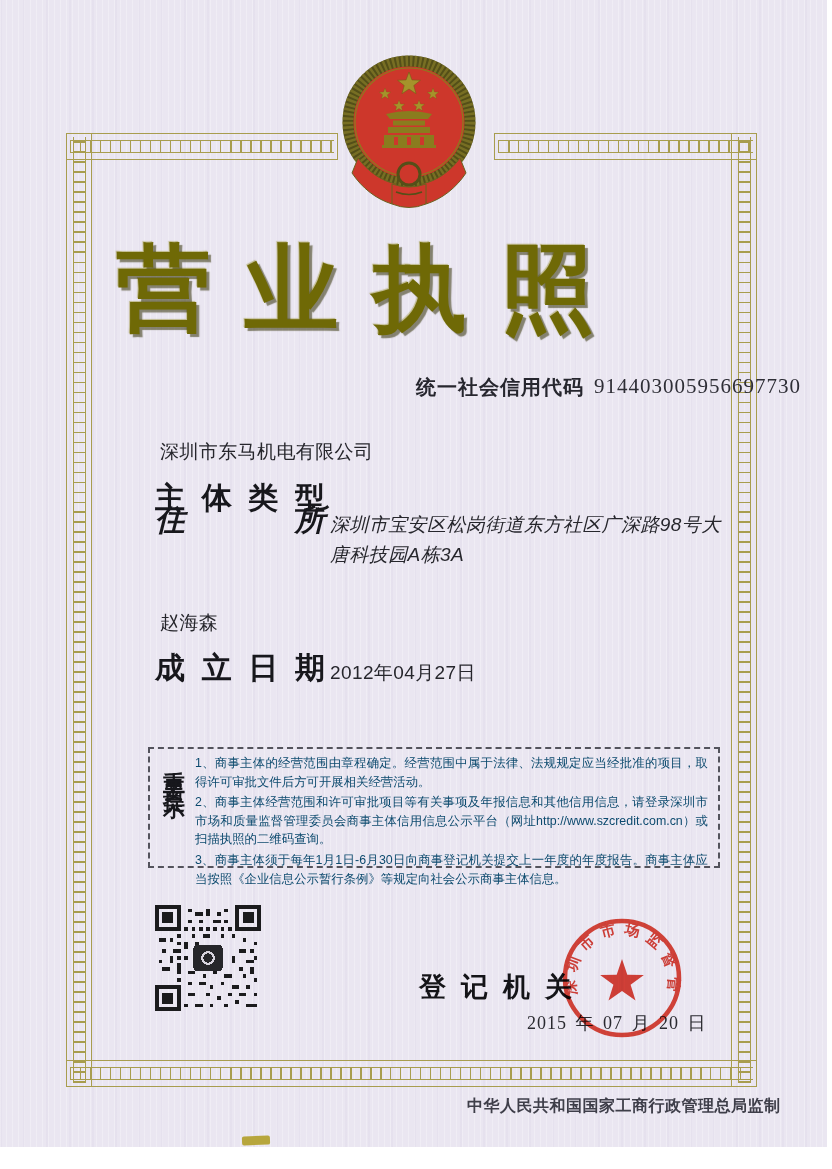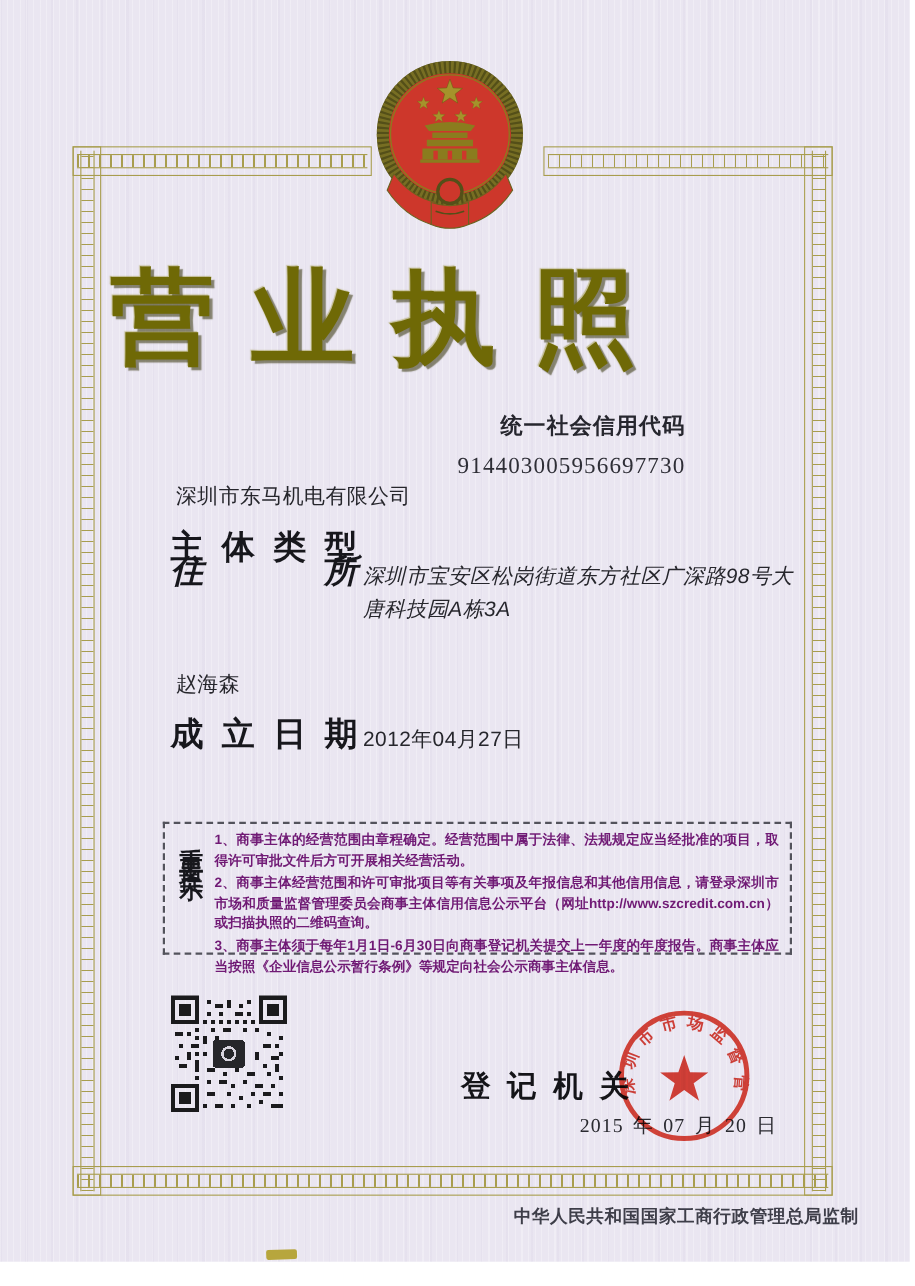--- a/index.html
+++ b/index.html
@@ -20,41 +20,41 @@
        border-left:1px solid #a89d4e;border-right:1px solid #a89d4e;
        background:repeating-linear-gradient(0deg,#a89d4e 0 1.5px,transparent 1.5px 10px);}
   .band.tl{left:66px;top:133px;width:272px;height:27px;}
   .band.tr{left:494px;top:133px;width:263px;height:27px;}
   .band.bo{left:66px;top:1060px;width:691px;height:27px;}
   .band.le{left:66px;top:133px;width:26px;height:954px;}
   .band.ri{left:731px;top:133px;width:26px;height:954px;}
   
   .emblem{position:absolute;left:338px;top:46px;width:142px;height:168px;}
   
-  .title{position:absolute;left:60px;top:226px;width:559px;text-align:center;
+  .title{position:absolute;left:76px;top:226px;width:559px;text-align:center;
          font-size:94px;font-weight:900;color:#6f6906;letter-spacing:34px;padding-left:34px;
          box-sizing:border-box;
          text-shadow:3px 3px 1px rgba(48,45,3,.55), -1px -1px 1px rgba(150,142,44,.5);}
   
-  .ccline{position:absolute;left:416px;top:374px;display:flex;align-items:flex-end;gap:10px;flex-direction:column;}
+  .ccline{position:absolute;left:416px;top:374px;display:flex;align-items:flex-start;gap:10px;}
   .cc-label{font-size:20px;font-weight:700;color:#26262e;letter-spacing:1px;}
   .cc-num{font-family:"Liberation Serif", serif;font-size:21px;color:#2e2e36;letter-spacing:1px;}
   
   .row{position:absolute;left:155px;display:flex;align-items:flex-start;}
   .f-label{width:170px;flex:none;font-size:30px;font-weight:700;color:#17171c;
            text-align:justify;text-align-last:justify;line-height:1.15;}
   .f-value{margin-left:5px;padding-top:7px;width:397px;font-size:19px;color:#26262c;
            line-height:30px;letter-spacing:.4px;}
   .r1{top:430px;} .r2{top:481px;} .r3{top:503px;font-style:italic;} .r4{top:601px;} .r5{top:651px;}
   
   .notice{position:absolute;left:148px;top:747px;width:572px;height:121px;
           box-sizing:border-box;border:2px dashed #53535c;display:flex;}
   .notice-label{writing-mode:vertical-rl;text-orientation:upright;font-size:22px;font-weight:700;
           color:#17171c;letter-spacing:9px;margin:5px 0 0 9px;width:30px;flex:none;}
-  .notice-body{flex:1;padding:5px 10px 4px 6px;font-size:12.4px;font-weight:700;color:#701a75;
+  .notice-body{flex:1;padding:5px 10px 4px 6px;font-size:12.4px;font-weight:400;color:#0c4a6e;
           line-height:1.5;text-align:justify;}
   .notice-body p{margin:0 0 2px 0;}
   
   .qr{position:absolute;left:155px;top:905px;width:106px;height:106px;}
   .reg-label{position:absolute;left:419px;top:969px;font-size:27px;font-weight:600;
           letter-spacing:15px;color:#141418;}
   .seal{position:absolute;left:556px;top:912px;width:132px;height:132px;
           mix-blend-mode:multiply;opacity:.93;}
   .reg-date{position:absolute;left:527px;top:1011px;font-size:18px;color:#2a2a30;
           letter-spacing:1px;word-spacing:3px;font-family:"Liberation Serif", serif;}

